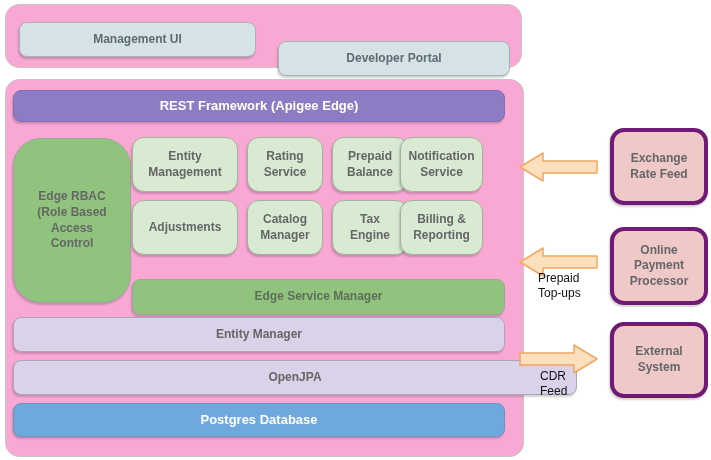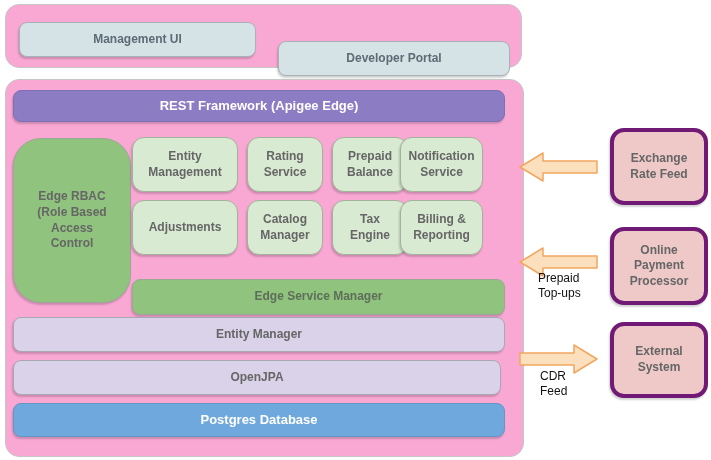--- a/index.html
+++ b/index.html
@@ -43,21 +43,21 @@
   #main-panel{left:5px;top:79px;width:517px;height:376px;}
   #rest-bar{left:13px;top:90px;width:492px;height:32px;}
   #rbac-box{left:13px;top:138px;width:118px;height:165px;}
 
   .c1{left:132px;width:106px;} .c2{left:247px;width:76px;}
   .c3{left:332px;width:76px;}  .c4{left:400px;width:83px;}
   .r1{top:137px;height:55px;}  .r2{top:200px;height:55px;}
 
   #esm-bar{left:132px;top:266px;width:373px;height:36px;margin-top:13px;}
   #entity-bar{left:13px;top:317px;width:492px;height:35px;}
-  #openjpa-bar{left:13px;top:360px;width:488px;height:35px;}
+  #openjpa-bar{left:13px;top:360px;width:564px;height:35px;}
   #postgres-bar{left:13px;top:403px;width:492px;height:34px;}
 
   #ext-exchange{left:597px;top:128px;width:98px;height:77px;}
   #ext-payment{left:597px;top:227px;width:98px;height:78px;}
   #ext-external{left:597px;top:322px;width:98px;height:76px;}
 
   #arrow-currency{left:519px;top:150px;}
   #arrow-prepaid{left:519px;top:245px;}
   #arrow-cdr{left:520px;top:342px;}
 

